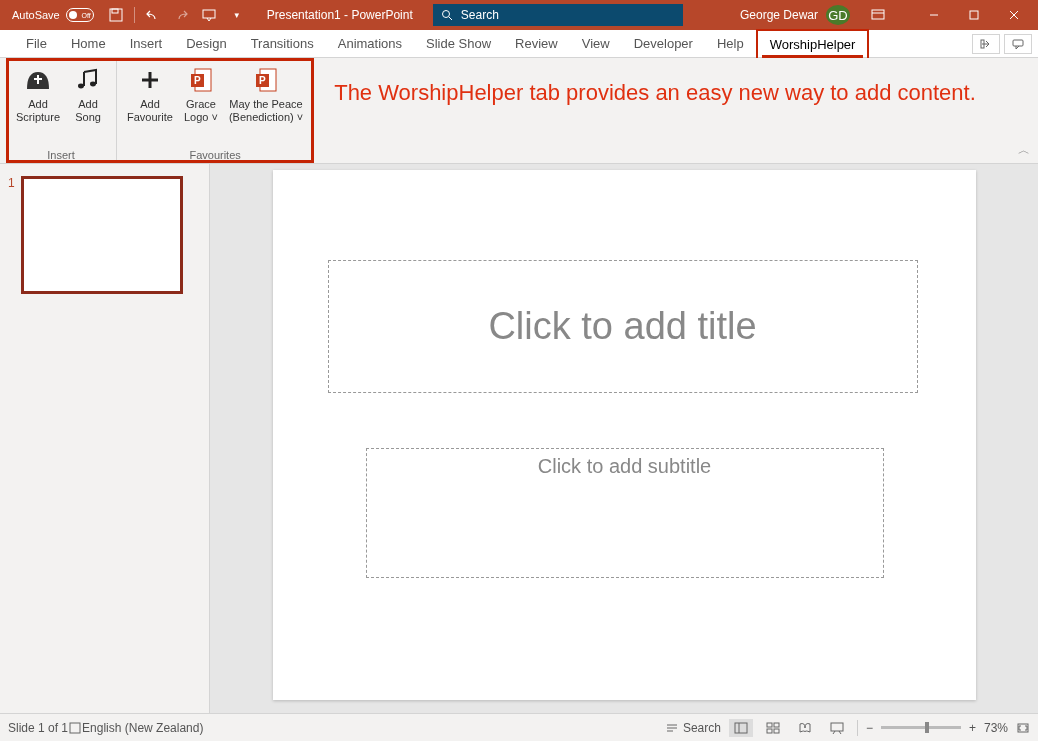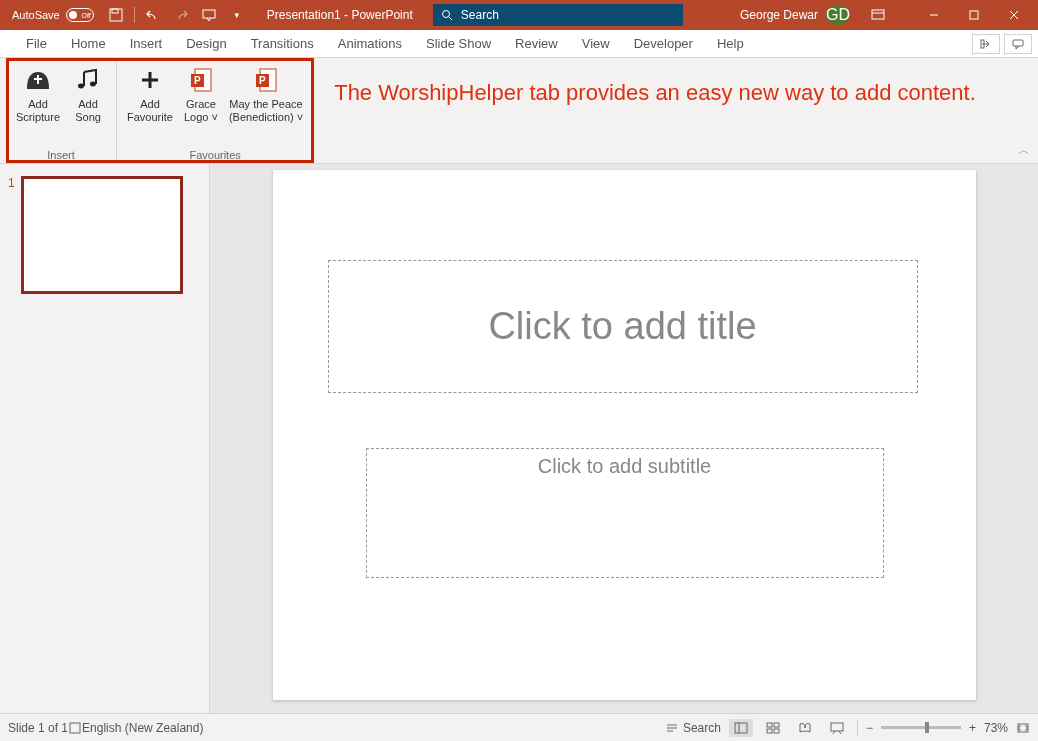--- a/index.html
+++ b/index.html
@@ -9,21 +9,21 @@
 .toggle { width: 28px; height: 14px; border: 1px solid #fff; border-radius: 7px; display: flex; align-items: center; padding: 0 2px; font-size: 7px; color: #fff; position: relative; }
 .toggle::after { content: ''; width: 8px; height: 8px; background: #fff; border-radius: 50%; position: absolute; left: 2px; }
 .toggle span { margin-left: auto; }
 .qat { display: flex; align-items: center; gap: 8px; margin-left: 12px; }
 .qat-btn { width: 20px; height: 20px; display: flex; align-items: center; justify-content: center; color: #fff; }
 .doc-title { margin-left: 20px; font-size: 12px; }
 .search-box { margin-left: 20px; width: 250px; height: 22px; background: #0c4a6e; display: flex; align-items: center; padding: 0 8px; gap: 8px; color: #fff; }
 .search-box input { background: transparent; border: none; color: #fff; outline: none; font-size: 12px; flex: 1; }
 .search-box input::placeholder { color: #fff; }
 .user-area { margin-left: auto; display: flex; align-items: center; gap: 8px; }
-.avatar { width: 24px; height: 20px; border-radius: 50%; background: #4a7a2a; color: #fff; font-size: 16px; display: flex; align-items: center; justify-content: center; }
+.avatar { width: 24px; height: 20px; border-radius: 50%; background: #4a7a2a; color: #fff; font-size: 13px; display: flex; align-items: center; justify-content: center; }
 .win-btn { width: 40px; height: 30px; display: flex; align-items: center; justify-content: center; color: #fff; }
 .win-controls { display: flex; margin-left: 8px; }
 .tabbar { height: 28px; background: #fff; border-bottom: 1px solid #d4d4d4; display: flex; align-items: center; padding-left: 14px; position: relative; }
 .tab { padding: 6px 12px; font-size: 13px; color: #555; cursor: default; }
 .tab.active { color: #000; position: relative; }
 .tab.highlighted { border: 2px solid #c42404; border-bottom: none; }
 .tab.highlighted::after { content:''; position:absolute; left:4px; right:4px; bottom:0px; height:3px; background:#c42404; }
 .share-btns { margin-left: auto; display: flex; gap: 4px; margin-right: 6px; }
 .share-btn { width: 28px; height: 20px; border: 1px solid #d4d4d4; display: flex; align-items: center; justify-content: center; font-size: 11px; color: #666; }
 .ribbon { height: 106px; background: #f3f2f1; border-bottom: 1px solid #d4d4d4; display: flex; position: relative; }
@@ -134,20 +134,21 @@
   <div class="tab">Home</div>
   <div class="tab">Insert</div>
   <div class="tab">Design</div>
   <div class="tab">Transitions</div>
   <div class="tab">Animations</div>
   <div class="tab">Slide Show</div>
   <div class="tab">Review</div>
   <div class="tab">View</div>
   <div class="tab">Developer</div>
   <div class="tab">Help</div>
+  <div class="tab active highlighted">WorshipHelper</div>
   <div class="share-btns">
     <div class="share-btn">
         <svg width="12" height="12" viewBox="0 0 12 12">
           <path d="M2 6 L8 6 M6 3 L9 6 L6 9" fill="none" stroke="#666"></path>
           <rect x="1" y="2" width="3" height="8" fill="none" stroke="#666"></rect>
         </svg>
       </div>
     <div class="share-btn">
         <svg width="12" height="12" viewBox="0 0 12 12">
           <rect x="1" y="2" width="10" height="6" rx="1" fill="none" stroke="#666"></rect>

